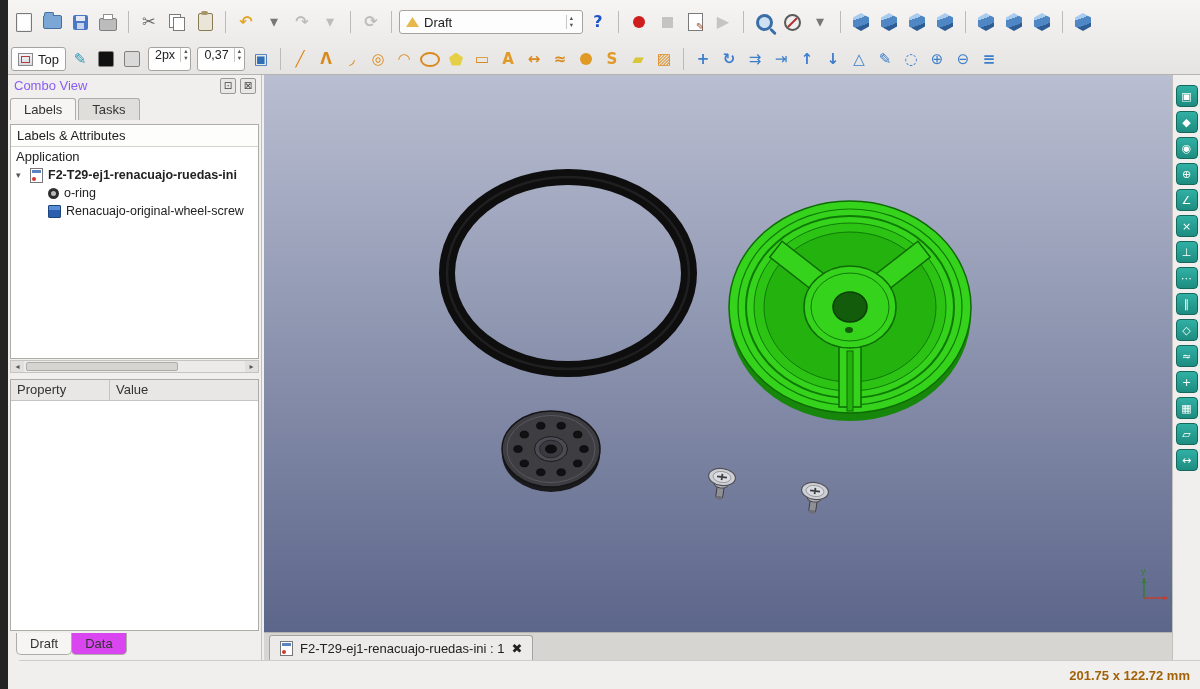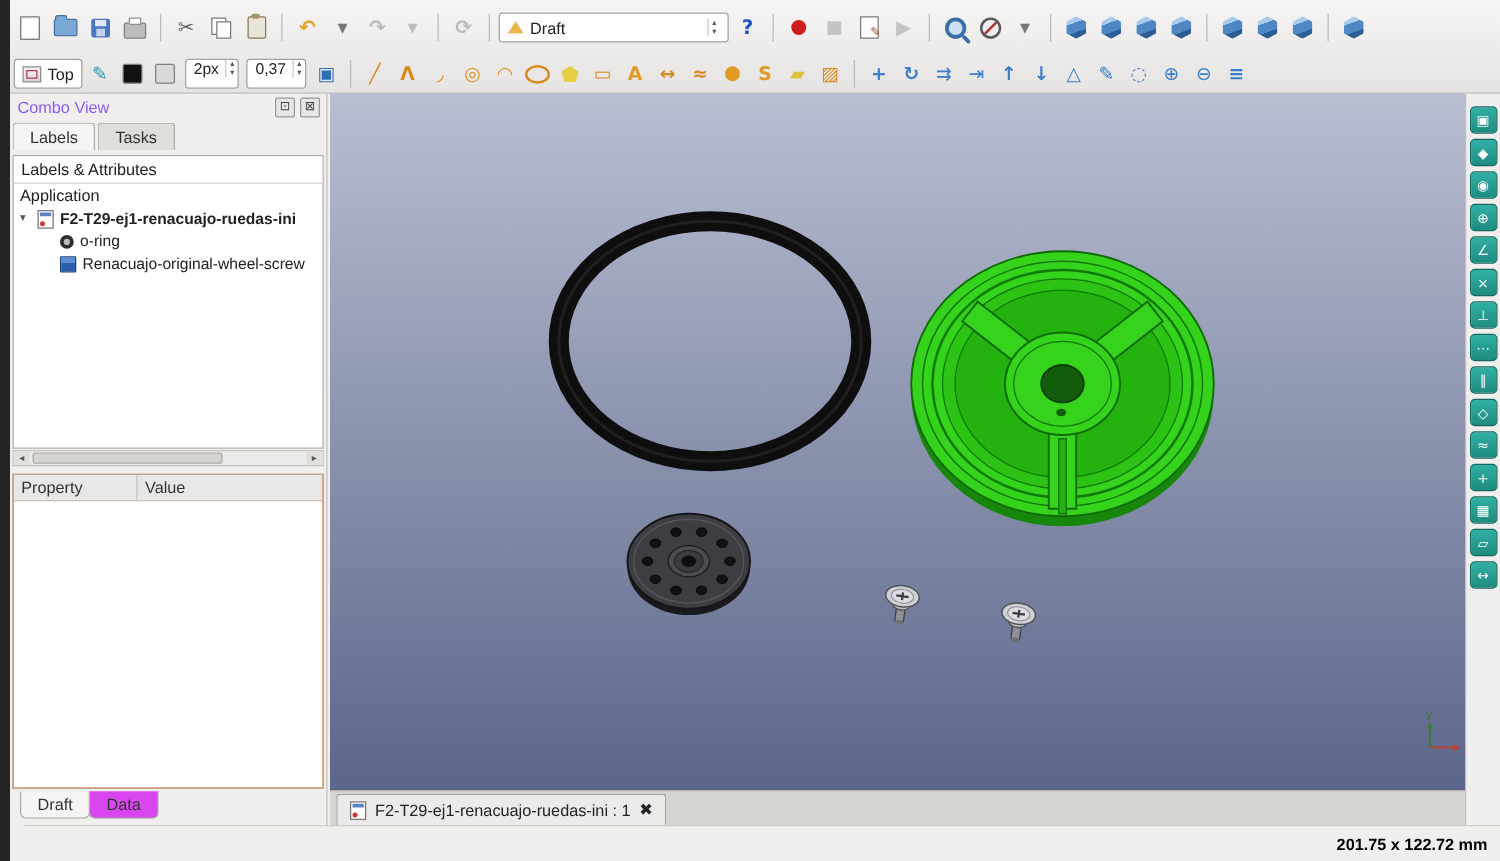--- a/index.html
+++ b/index.html
@@ -119,21 +119,21 @@
   
   .tabbar{position:absolute;left:264px;top:632px;width:908px;height:28px;background:#d7d5d2;
     border-top:1px solid #b6b4b1;box-sizing:border-box;display:flex;align-items:flex-end}
   .doc-tab{display:flex;align-items:center;gap:7px;background:#ecebe9;border:1px solid #a5a3a0;border-bottom:none;
     border-radius:3px 3px 0 0;padding:0 10px;margin-left:5px;font-size:13px;height:25px;box-sizing:border-box;color:#222}
   .tab-close{font-family:"DejaVu Sans",sans-serif;font-size:13px;font-weight:bold;color:#222}
 
   
   .statusbar{position:absolute;left:19px;right:0;top:660px;height:29px;background:#f0efed;border-top:1px solid #cfcdca;
     box-sizing:border-box;display:flex;align-items:center;justify-content:flex-end;padding-right:10px;
-    font-size:13px;font-weight:600;color:#000000}
+    font-size:13px;font-weight:600;color:#a16207}
 </style>
 </head>
 <body>
 
 <div class="left-edge"></div>
 
 <div class="toolbars">
   <div id="tb-row1" class="tb-row">
       <div class="tb-btn">
         <span class="shp-page"></span>

